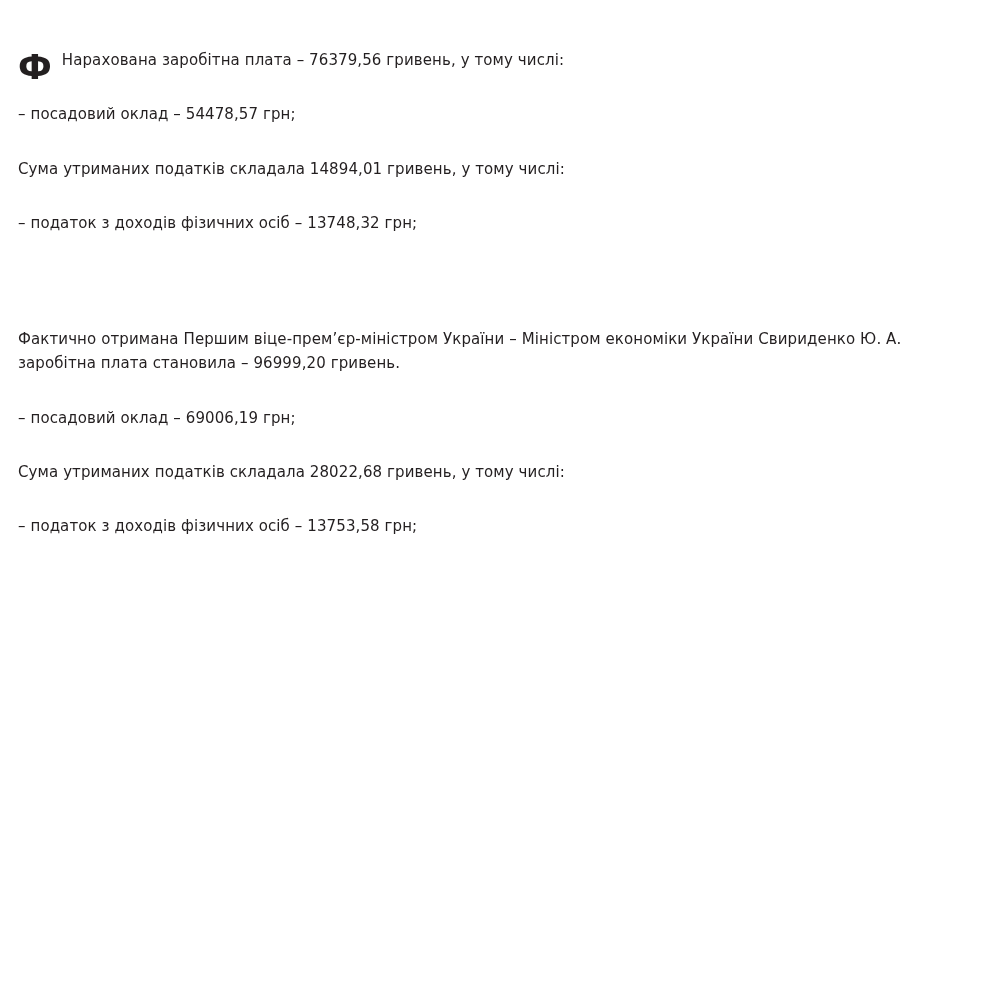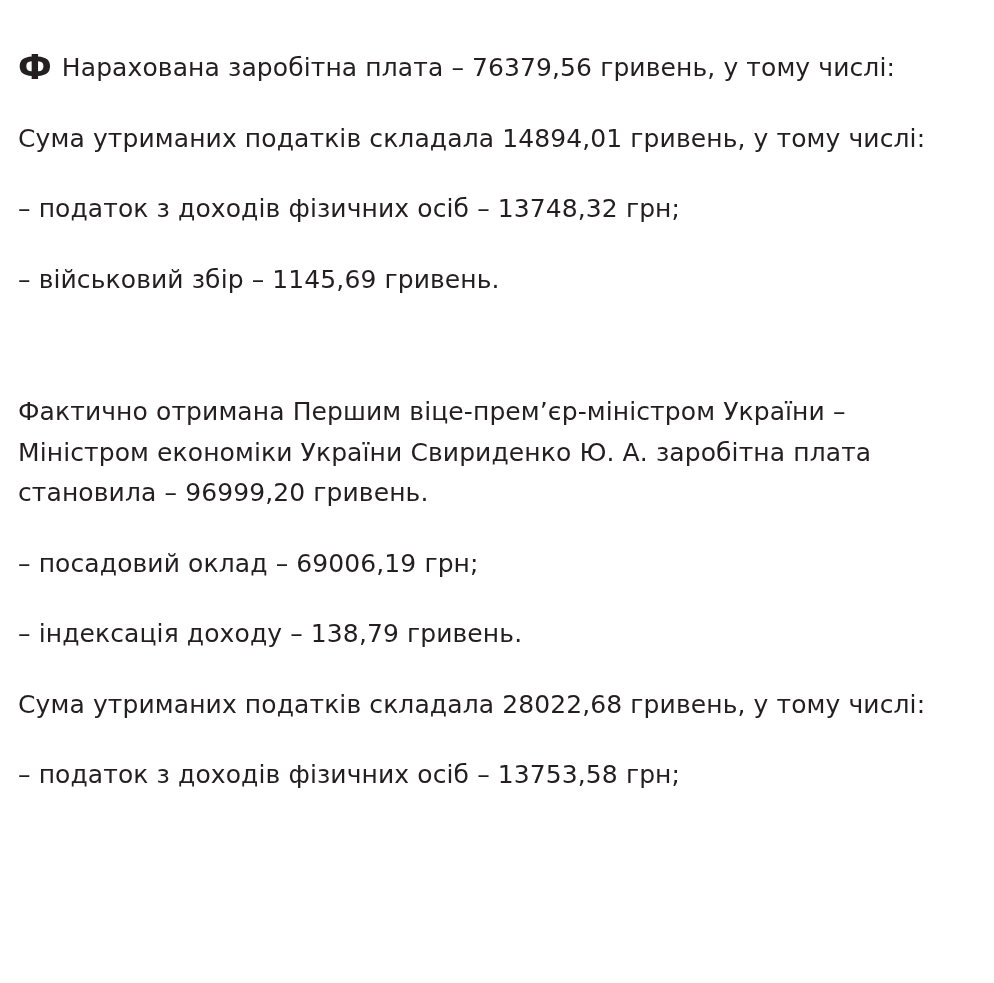--- a/index.html
+++ b/index.html
@@ -19,21 +19,21 @@
     width: 994px;
     height: 983px;
     padding: 18px 24px 0 18px;
     position: relative;
   }
   .block {
     margin: 0 0 30px 0;
   }
   p.para {
     margin: 0 0 30px 0;
-    font-size: 25px;
+    font-size: 15px;
     line-height: 1.62;
     letter-spacing: 0.1px;
     color: #231f20;
     font-weight: 400;
   }
   
   .dropcap-para {
     margin: 0 0 30px 0;
     font-size: 19.5px;
     line-height: 1.62;
@@ -59,37 +59,36 @@
 <div class="page">
 
   <section class="block">
 
     <div class="dropcap-para">
       <span class="dropcap">Ф</span>
     </div>
 
     <p class="para">Нарахована заробітна плата – 76379,56 гривень, у тому числі:</p>
 
+    <p class="para">– посадовий оклад – 54478,57 грн;</p>
 
     <p class="para">Сума утриманих податків складала 14894,01 гривень, у тому числі:</p>
 
     <p class="para">– податок з доходів фізичних осіб – 13748,32 грн;</p>
-    <p class="para">– військовий збір – 1145,69 гривень.</p>
 
   </section>
 
   <div class="spacer"></div>
 
   <section class="block">
 
     <p class="para">Фактично отримана Першим віце-прем’єр-міністром України – Міністром економіки України Свириденко Ю. А. заробітна плата становила – 96999,20 гривень.</p>
 
 
     <p class="para">– посадовий оклад – 69006,19 грн;</p>
-    <p class="para">– індексація доходу – 138,79 гривень.</p>
 
     <p class="para">Сума утриманих податків складала 28022,68 гривень, у тому числі:</p>
 
     <p class="para">– податок з доходів фізичних осіб – 13753,58 грн;</p>
 
   </section>
 
 </div>
 
 </body></html>

